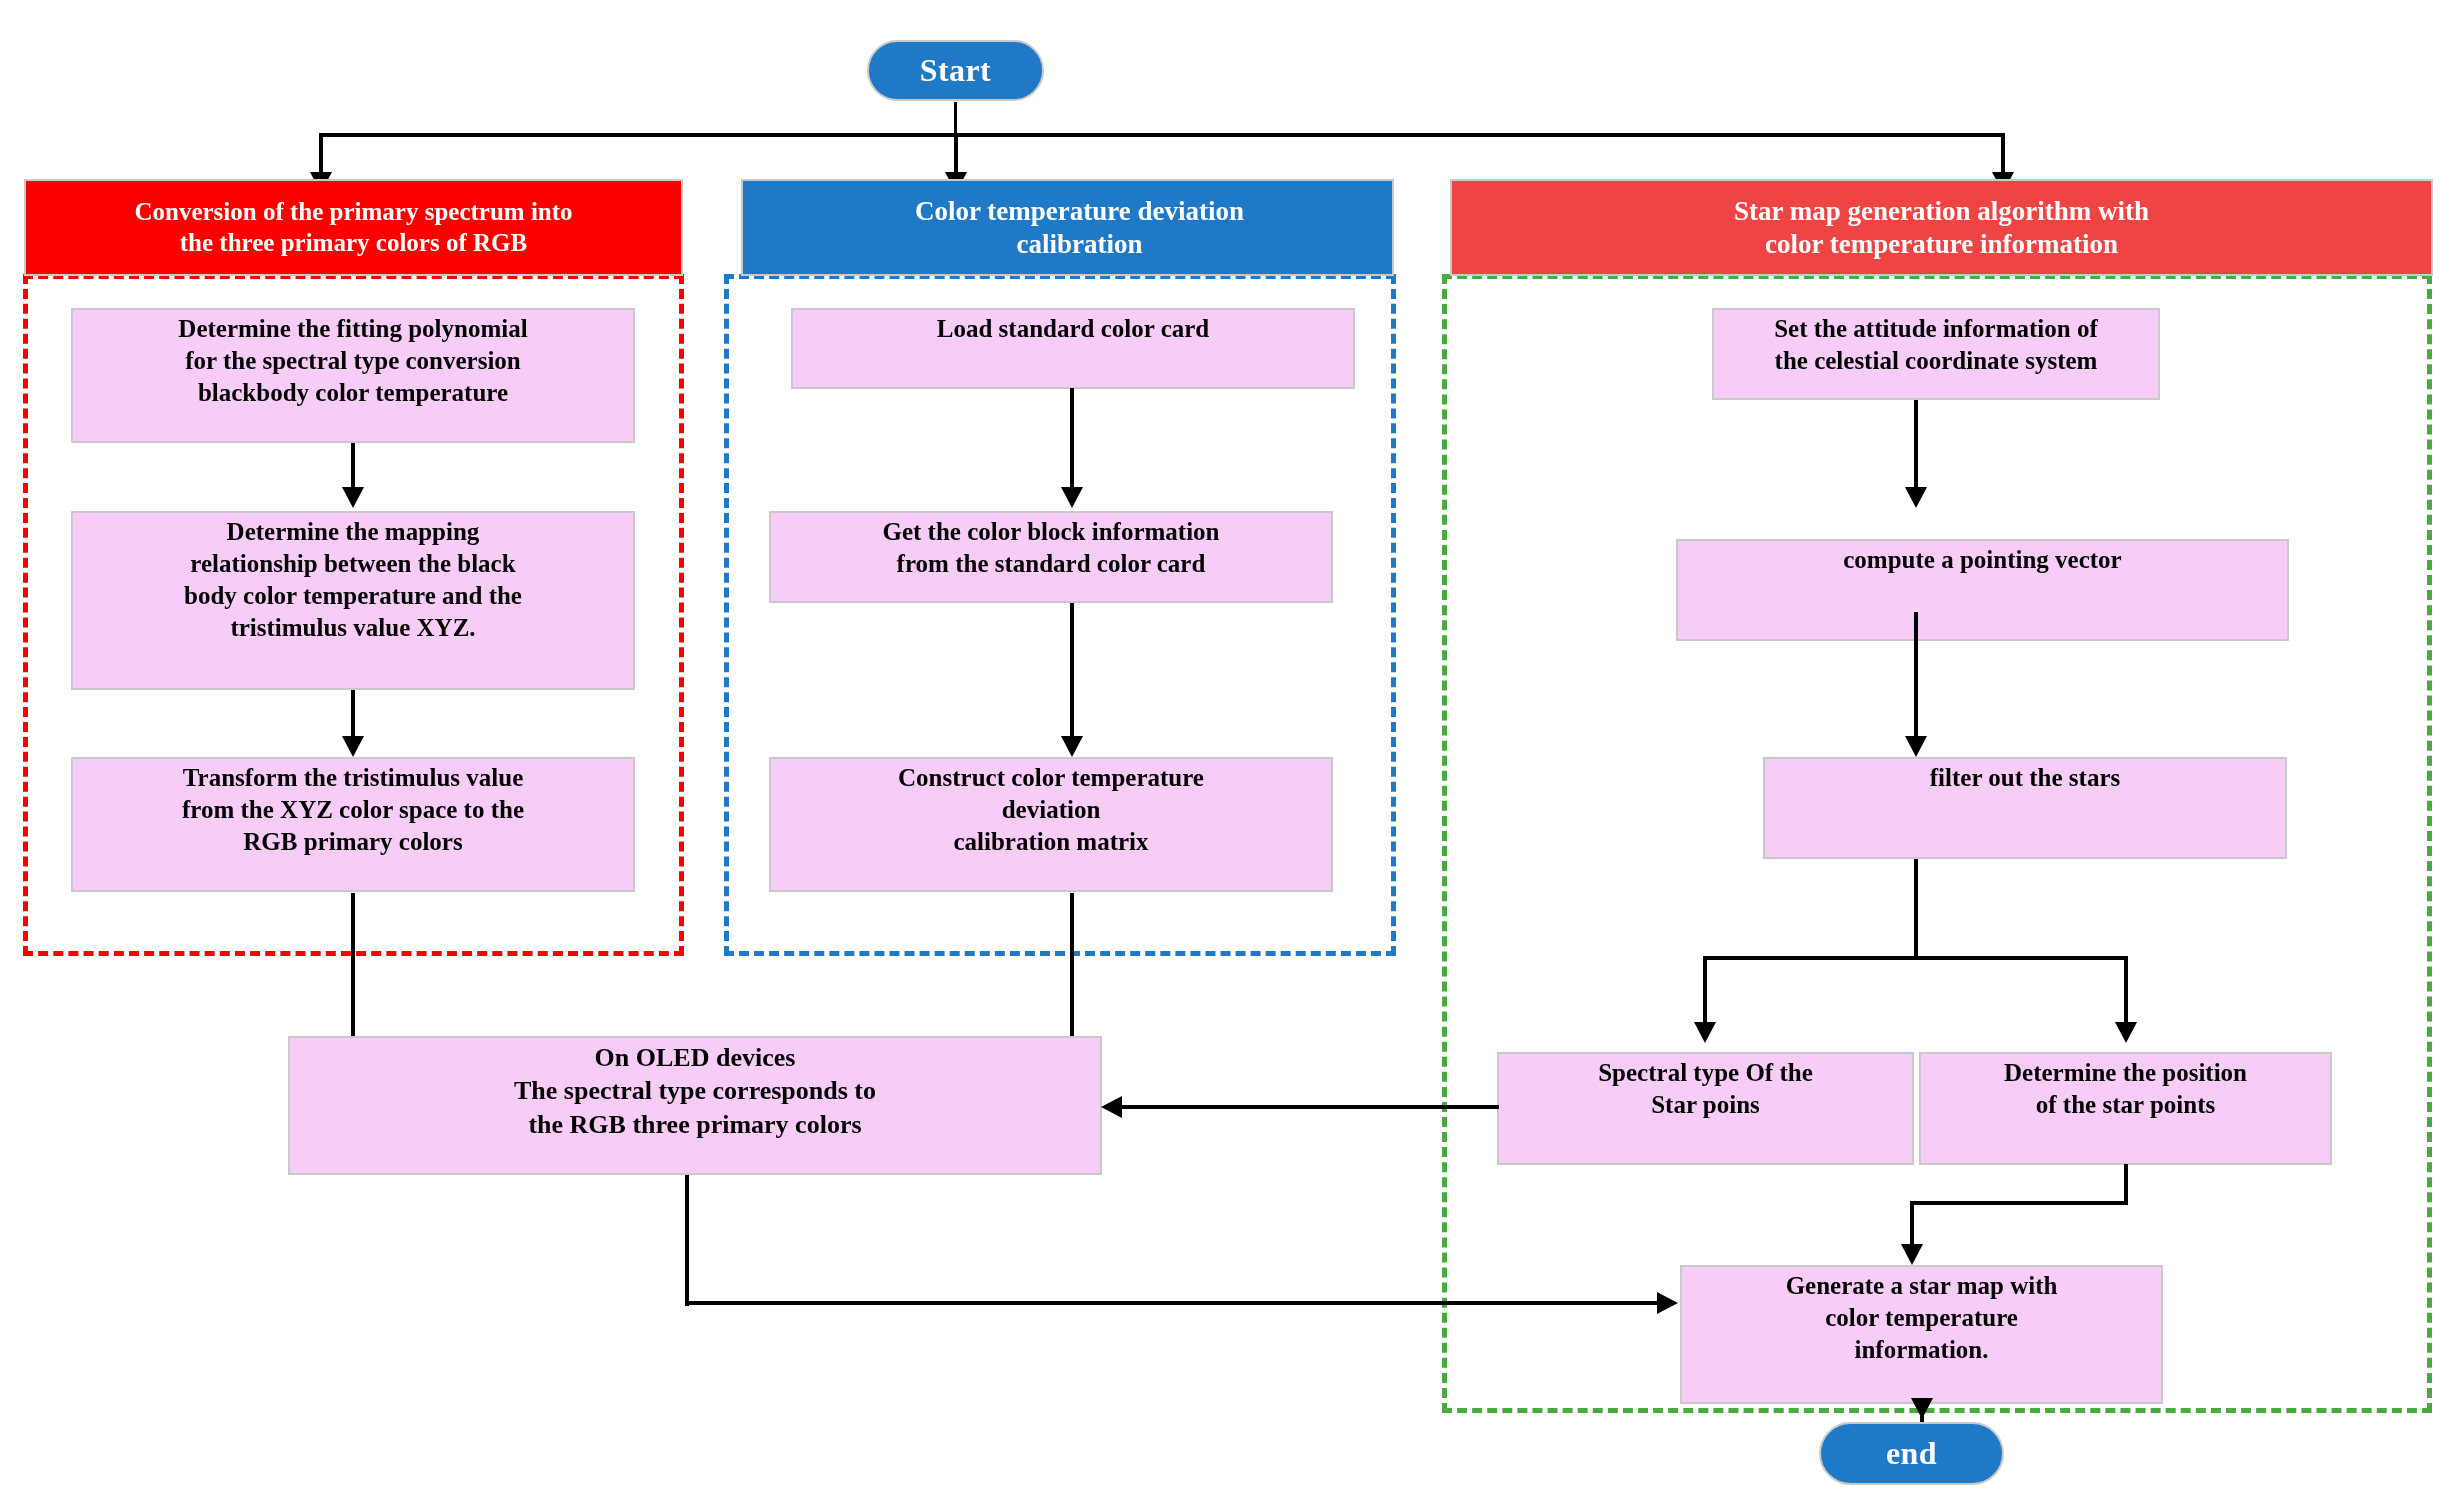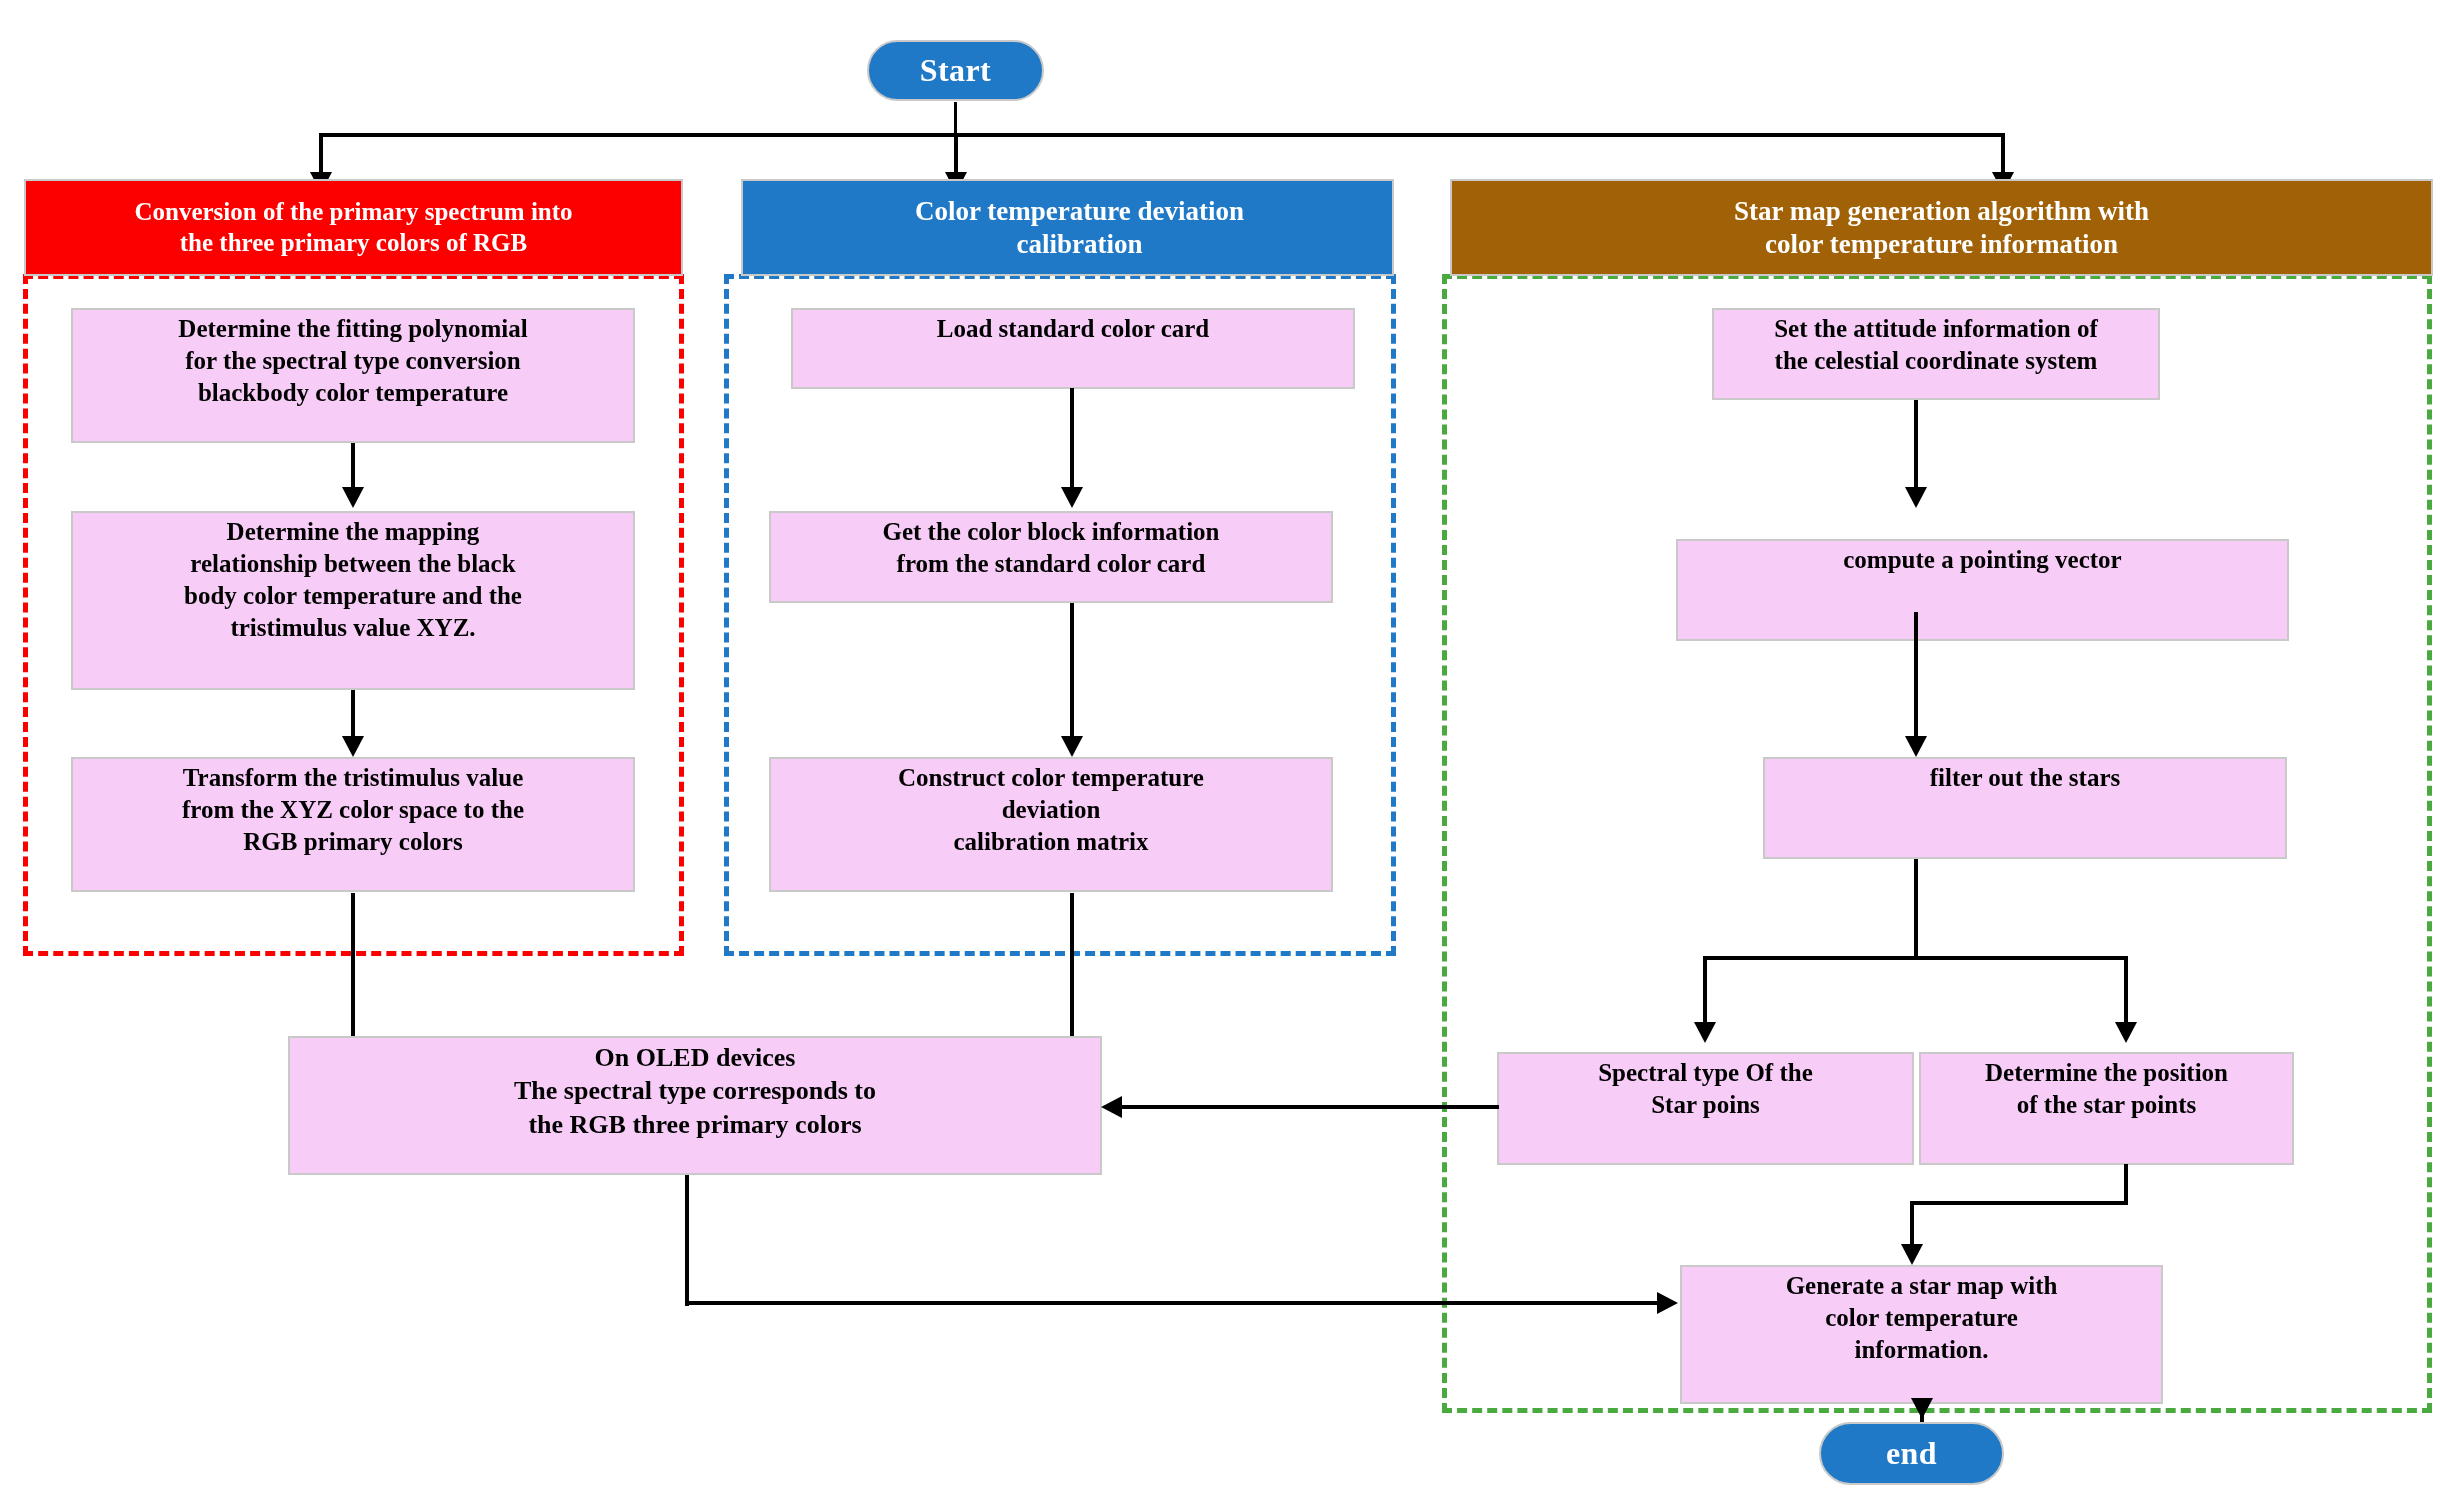--- a/index.html
+++ b/index.html
@@ -14,21 +14,21 @@
   }
 
   
   .banner{
     position:absolute;display:flex;align-items:center;justify-content:center;
     text-align:center;color:#fff;font-weight:bold;line-height:1.22;
     border:2.4px solid #c9c9c9;box-sizing:border-box;
   }
   .banner.red{background:#fc0000;}
   .banner.blue{background:#2079c7;}
-  .banner.green{background:#a16207;}
+  .banner.green{background:#ef4444;}
 
   
   .group{position:absolute;box-sizing:border-box;background:transparent;}
   .group.red{border:5.6px dashed #fc0000;}
   .group.blue{border:5.6px dashed #2079c7;}
   .group.green{border:5.6px dashed #4aaa3f;}
 
   
   .node{
     position:absolute;display:flex;align-items:flex-start;justify-content:center;
@@ -188,21 +188,21 @@
   <div class="vline" style="left:2124px;top:956px;width:4px;height:74px;"></div>
   <div class="arrow-down" style="left:2115px;top:1022px;"></div>
 
   <div class="node" style="left:1497px;top:1052px;width:417px;height:113px;font-size:25px;">
     <div>
       <div>Spectral type Of the</div>
       <div>Star poins</div>
     </div>
   </div>
 
-  <div class="node" style="left:1919px;top:1052px;width:375px;height:113px;font-size:25px;">
+  <div class="node" style="left:1919px;top:1052px;width:413px;height:113px;font-size:25px;">
     <div>
       <div>Determine the position</div>
       <div>of the star points</div>
     </div>
   </div>
 
   <div class="hline" style="left:1120px;top:1105px;width:379px;height:4px;"></div>
   <div class="arrow-left" style="left:1101px;top:1096px;"></div>
 
   <div class="vline" style="left:2124px;top:1164px;width:4px;height:40px;"></div>

